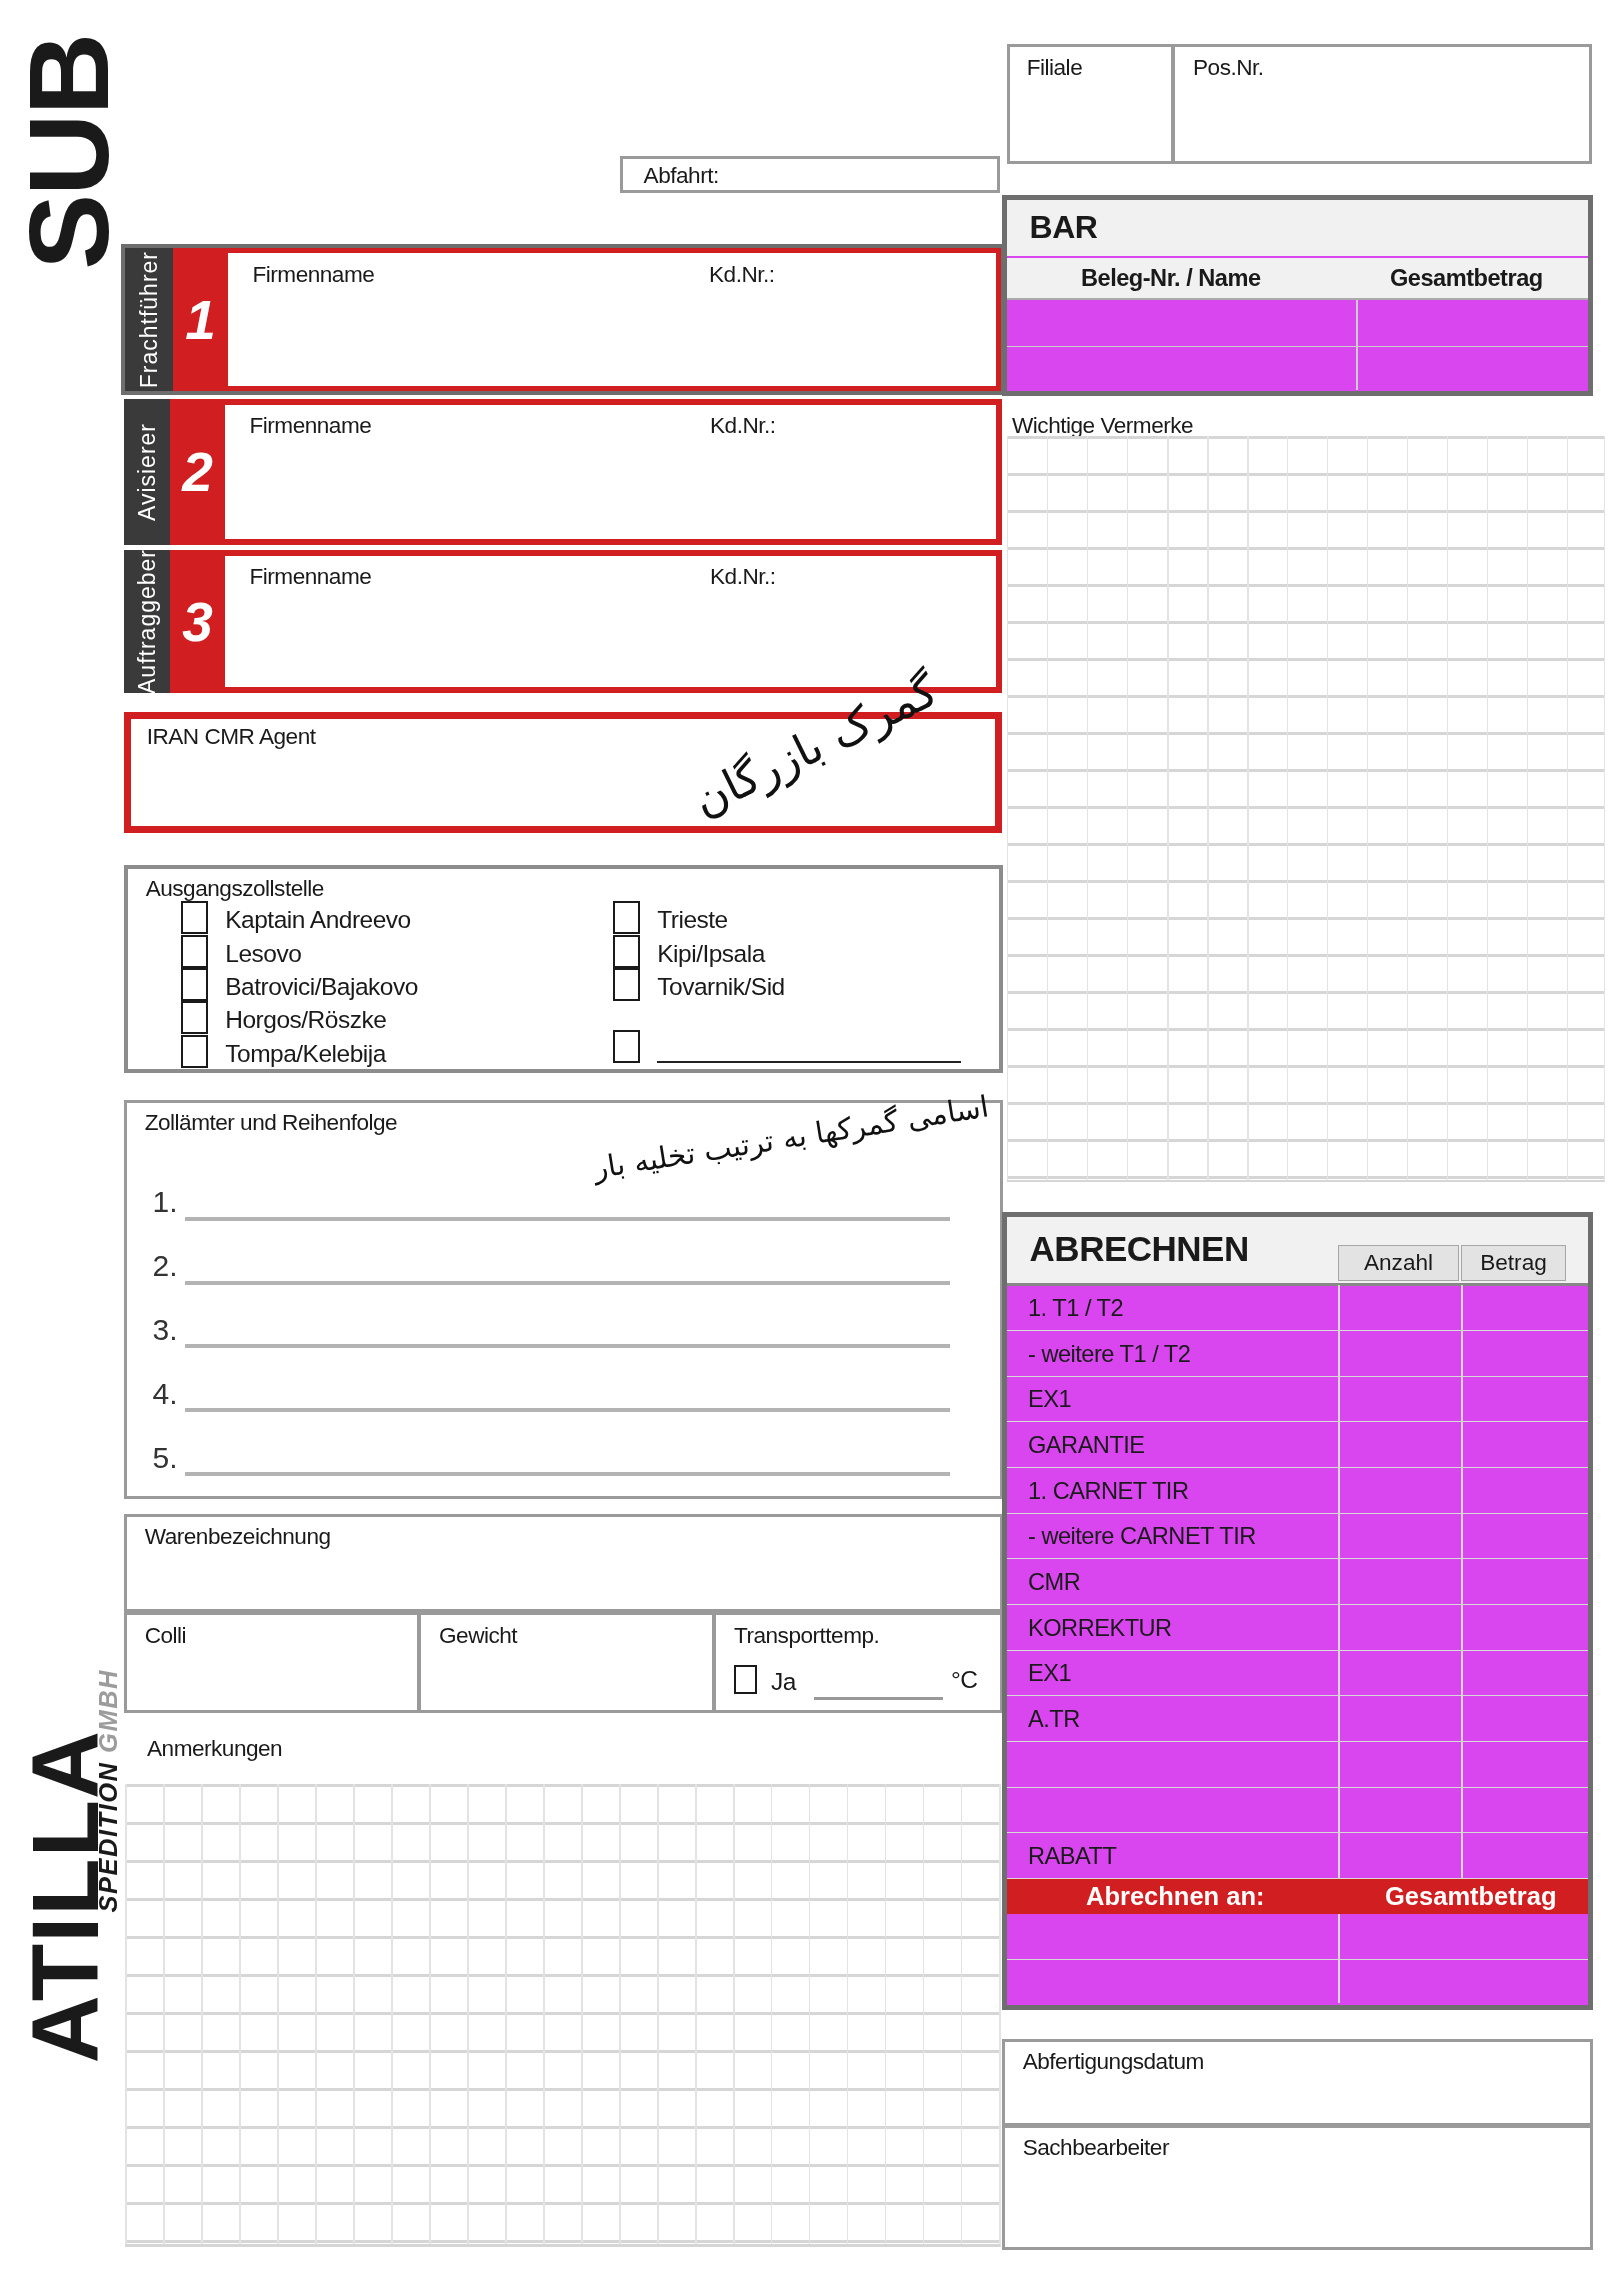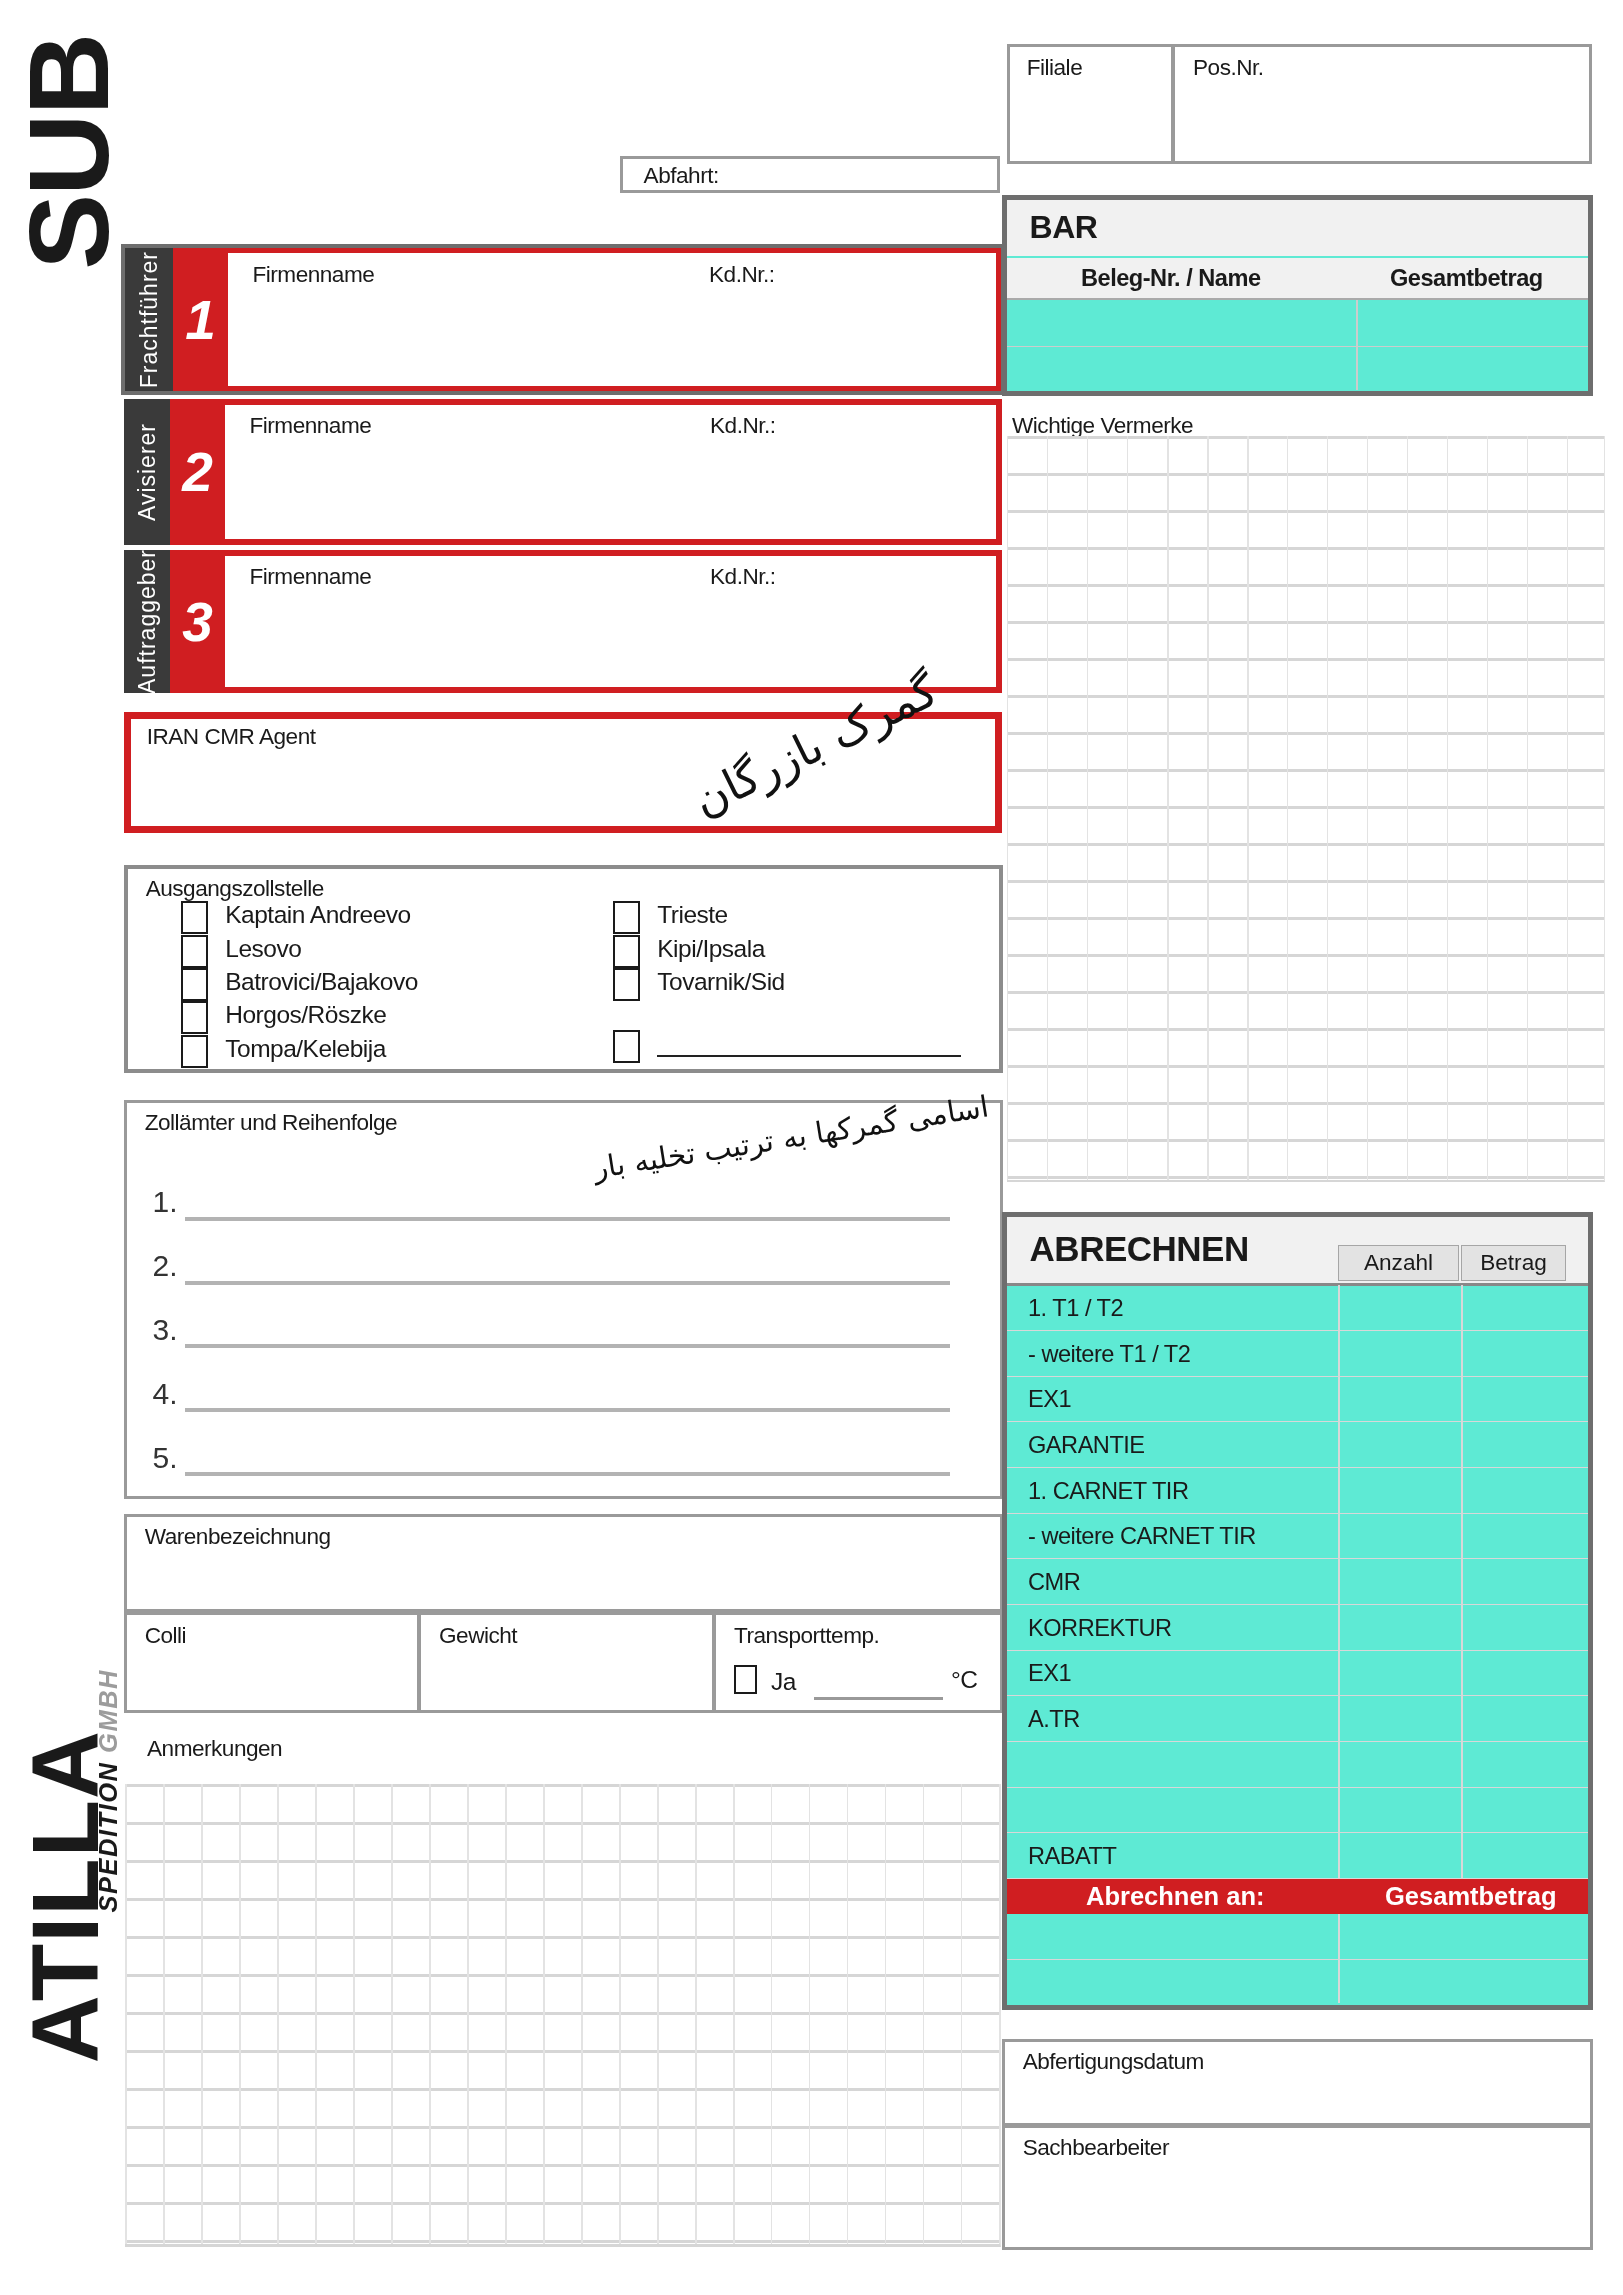--- a/index.html
+++ b/index.html
@@ -3,28 +3,28 @@
 <meta charset="utf-8">
 <style>
   html,body{margin:0;padding:0;background:#fff;}
   #page{position:relative;width:1623px;height:2295px;background:#fff;overflow:hidden;
         font-family:"Liberation Sans",sans-serif;color:#1a1a1a;}
   .abs{position:absolute;box-sizing:border-box;}
   .lbl{font-size:22.6px;letter-spacing:-0.5px;white-space:nowrap;}
   .vwrap{display:flex;align-items:center;justify-content:center;}
   .vtext{writing-mode:vertical-rl;transform:rotate(180deg);white-space:nowrap;}
   .graybox{border:3.9px solid #9a9a9a;background:#fff;}
-  .darkbox{border:5.9px solid #6e6e6e;background:#5eead4;}
+  .darkbox{border:5.9px solid #6e6e6e;background:#d946ef;}
   .redbg{background:#d01e21;}
   .tab{background:#3a3a3a;display:flex;align-items:center;justify-content:center;}
   .tabtext{color:#fff;font-size:23px;letter-spacing:1px;}
   .blocknum{color:#fff;font-weight:bold;font-style:italic;font-size:55px;}
   .white{background:#fff;}
   .cb{border:2.9px solid #1a1a1a;background:#fff;width:22.6px;height:29.4px;}
-  .cbrow{display:flex;align-items:flex-start;gap:17.7px;}
+  .cbrow{display:flex;align-items:flex-end;gap:17.7px;}
   .cbl{font-size:24.5px;letter-spacing:-0.5px;white-space:nowrap;}
   .underl{background:#b3b3b3;height:3.9px;}
   .grid-wv{background-image:
      repeating-linear-gradient(to right,#e3e3e3 0 1.5px,transparent 1.5px 40px),
      repeating-linear-gradient(to bottom,#d6d6d6 0 2.9px,transparent 2.9px 37px);
      border-right:1.5px solid #e3e3e3;border-bottom:2.9px solid #d6d6d6;}
   .grid-anm{background-image:
      repeating-linear-gradient(to right,#e3e3e3 0 1.5px,transparent 1.5px 38px),
      repeating-linear-gradient(to bottom,#d6d6d6 0 3.4px,transparent 3.4px 38px);
      border-right:1.5px solid #e3e3e3;border-bottom:3.4px solid #d6d6d6;}

